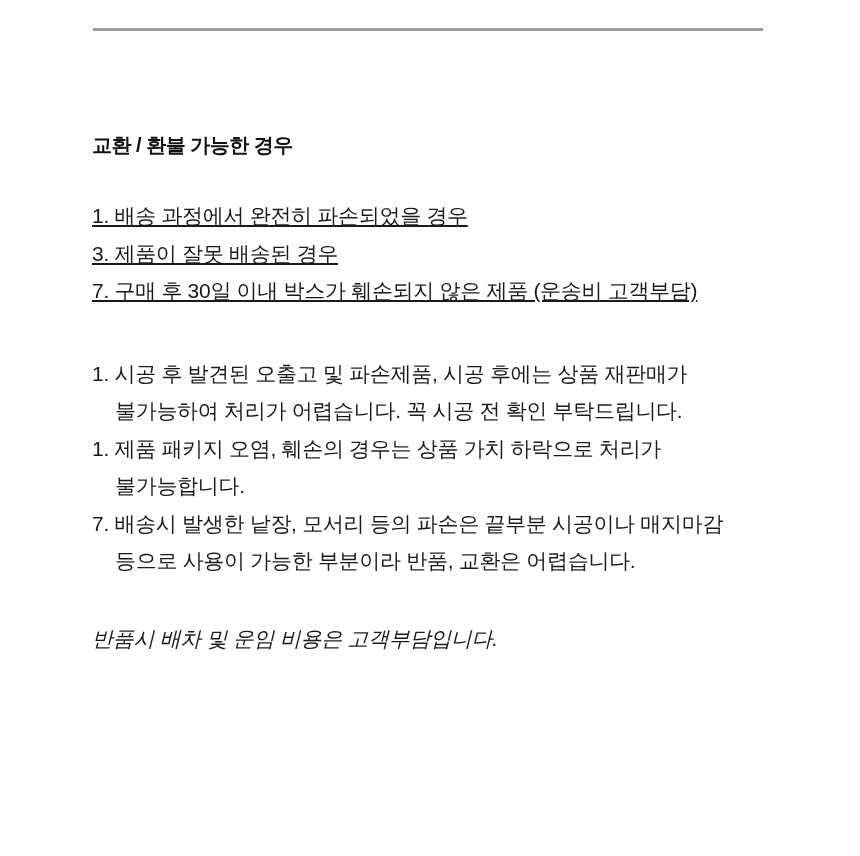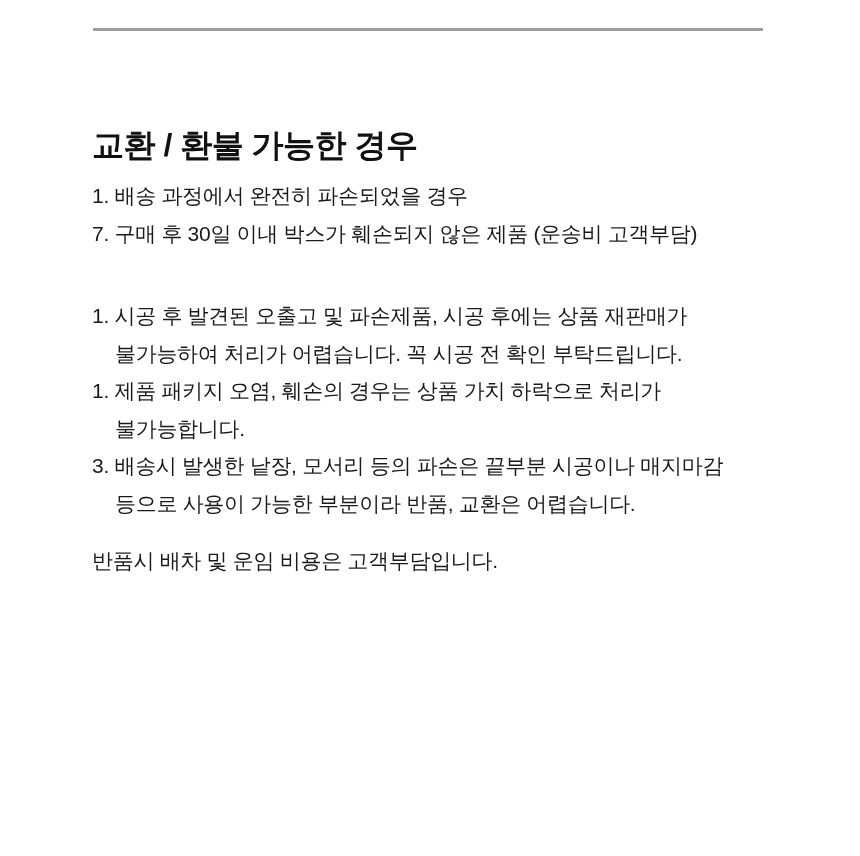--- a/index.html
+++ b/index.html
@@ -20,71 +20,73 @@
     height: 3px;
     background: #9c9c9c;
     margin: 28px 0 0 93px;
   }
   .content {
     padding-left: 92px;
     padding-right: 92px;
   }
   .heading {
     margin: 0;
-    font-size: 32px;
+    font-size: 20px;
     line-height: 36px;
     font-weight: 700;
     color: #111111;
     letter-spacing: -0.5px;
   }
   .heading-1 { margin-top: 96px; }
   .heading-2 { margin-top: 84px; }
   .list {
     font-size: 21px;
     line-height: 37.5px;
     letter-spacing: -0.3px;
   }
-  .list-1 { margin-top: 14px; }
+  .list-1 { margin-top: 34px; text-decoration: underline; }
   .list-2 { margin-top: 45px; }
   .line { white-space: nowrap; }
   .line.cont { padding-left: 23px; }
   .footer-note {
-    margin-top: 20px;
+    margin-top: 40px;
     font-size: 21px;
     line-height: 37.5px;
     letter-spacing: -0.3px;
+    font-style: italic;
   }
 </style>
 </head>
 <body>
 
 <div class="page">
   <div class="divider"></div>
 
   <div class="content">
 
     <h2 class="heading heading-1">교환 / 환불 가능한 경우</h2>
 
     <div class="list list-1">
       <div class="line">1. 배송 과정에서 완전히 파손되었을 경우</div>
+      <div class="line">3. 제품이 잘못 배송된 경우</div>
       <div class="line">7. 구매 후 30일 이내 박스가 훼손되지 않은 제품 (운송비 고객부담)</div>
     </div>
 
 
     <div class="list list-2">
       <div class="item">
         <div class="line">1. 시공 후 발견된 오출고 및 파손제품, 시공 후에는 상품 재판매가</div>
         <div class="line cont">불가능하여 처리가 어렵습니다. 꼭 시공 전 확인 부탁드립니다.</div>
       </div>
       <div class="item">
         <div class="line">1. 제품 패키지 오염, 훼손의 경우는 상품 가치 하락으로 처리가</div>
         <div class="line cont">불가능합니다.</div>
       </div>
       <div class="item">
-        <div class="line">3. 배송시 발생한 낱장, 모서리 등의 파손은 끝부분 시공이나 매지마감</div>
+        <div class="line">7. 배송시 발생한 낱장, 모서리 등의 파손은 끝부분 시공이나 매지마감</div>
         <div class="line cont">등으로 사용이 가능한 부분이라 반품, 교환은 어렵습니다.</div>
       </div>
     </div>
 
     <div class="footer-note">반품시 배차 및 운임 비용은 고객부담입니다.</div>
 
   </div>
 </div>
 
 </body></html>

